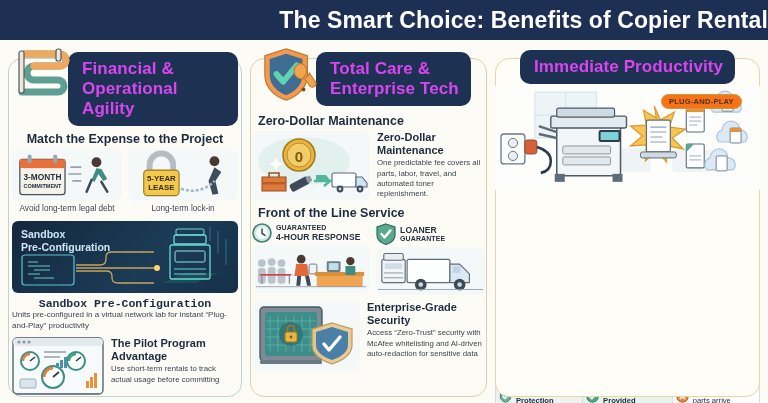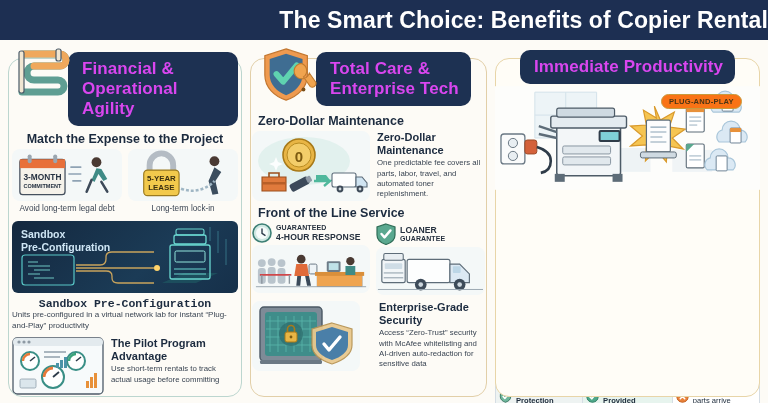--- a/index.html
+++ b/index.html
@@ -391,21 +391,21 @@
             <circle cx="39" cy="33" r="12" fill="#2f6f6f" opacity=".8"></circle>
             <rect x="33" y="31" width="12" height="10" rx="2" fill="#e8b545" stroke="#a87a18" stroke-width="1"></rect>
             <path d="M35.5 31 v-3 a3.5 3.5 0 0 1 7 0 v3" fill="none" stroke="#a87a18" stroke-width="1.6"></path>
             <circle cx="39" cy="36" r="1.4" fill="#7d5a10"></circle>
             <rect x="8" y="59" width="62" height="4" rx="1.5" fill="#6a7884"></rect>
             <path d="M80 22 L100 28 V44 C100 53 92 59 80 63 C68 59 60 53 60 44 V28 Z" fill="#e8c98f" stroke="#b79455" stroke-width="1.2" opacity=".95"></path>
             <path d="M80 26 L96 31 V44 C96 51 89 56 80 59 C71 56 64 51 64 44 V31 Z" fill="#4a7fa8"></path>
             <path d="M72 43 l5 6 l11 -13" stroke="#ffffff" stroke-width="3.4" fill="none" stroke-linecap="round" stroke-linejoin="round"></path>
           </svg>
         </div>
-        <div style="flex:1;margin-left:12px;">
+        <div style="flex:1;">
           <div class="blk-t">Enterprise-Grade Security</div>
           <div class="blk-b">Access “Zero-Trust” security with McAfee whitelisting and AI-driven auto-redaction for sensitive data</div>
         </div>
       </div>
     </div>
 
     <div class="col col-right">
       <div class="col-frame right"></div>
 
       <div class="sec-head" style="justify-content:flex-start;">

